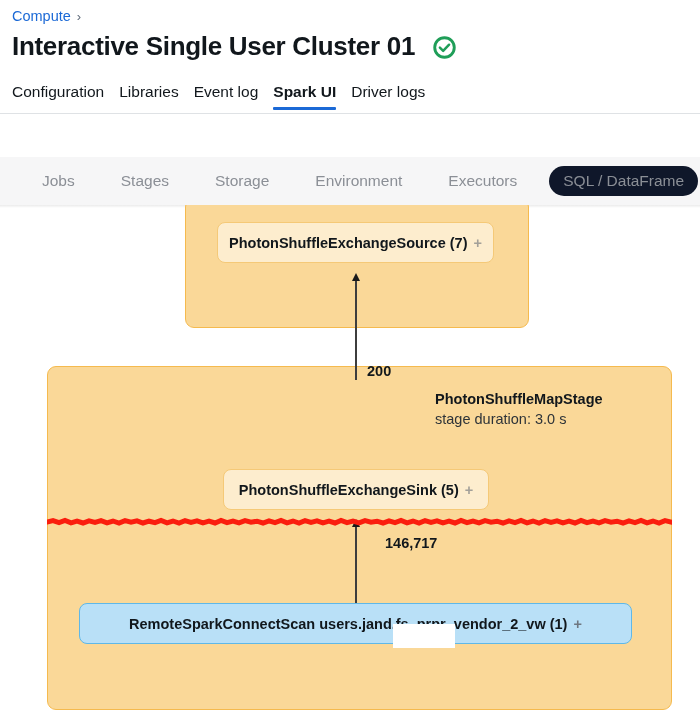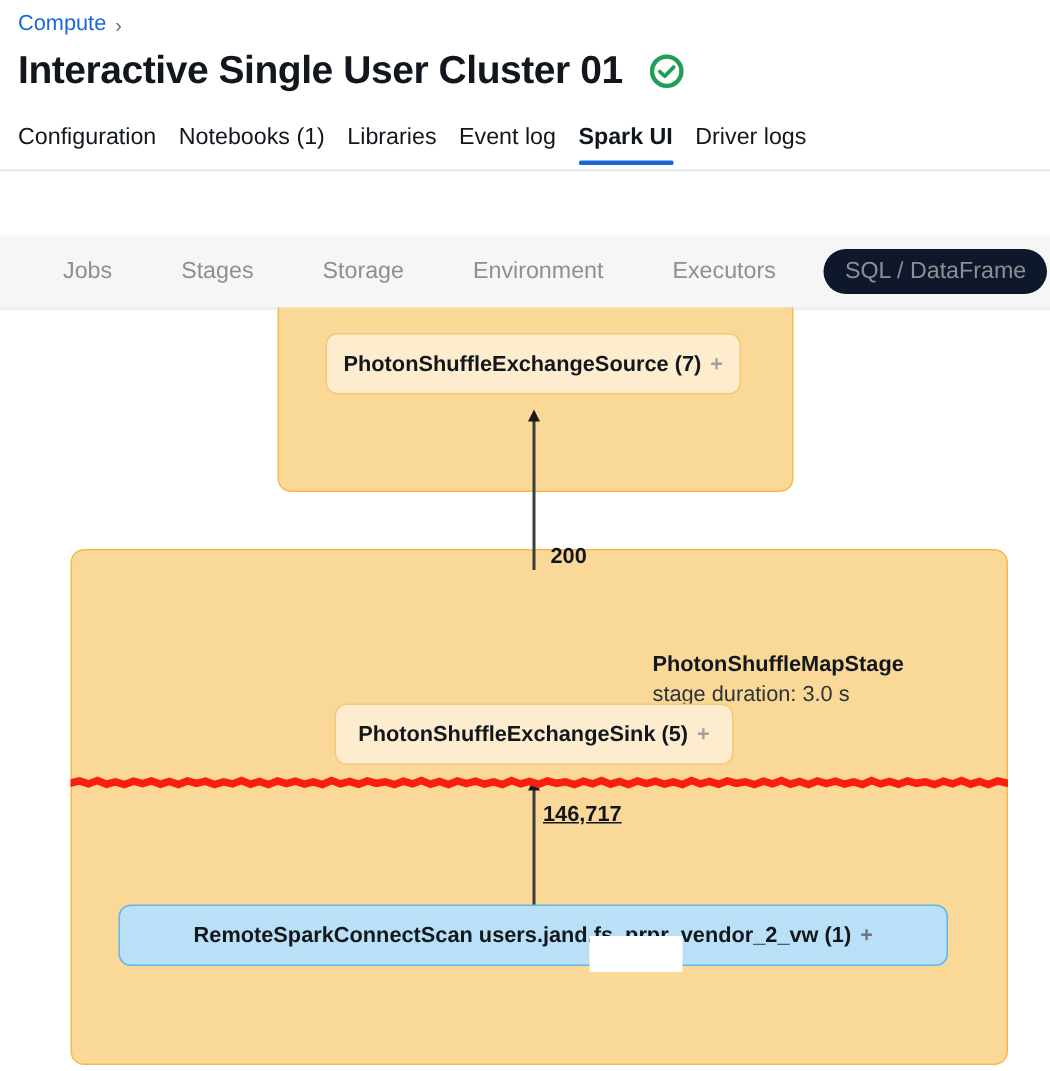--- a/index.html
+++ b/index.html
@@ -75,21 +75,21 @@
   .stage-box {
     position: absolute;
     background: #fad898;
     border: 1.5px solid #f5ba4e;
     border-radius: 9px;
   }
   #stage-top    { left: 185px; top: -7px;  width: 344px; height: 130px; }
   #stage-bottom { left: 47px;  top: 161px; width: 625px; height: 344px; }
 
   .stage-label {
-    position: absolute; text-align: left; margin-top: 44px;
+    position: absolute; text-align: left;
   }
   .stage-title { font-size: 14.5px; font-weight: bold; color: #11171c; }
   .stage-duration { font-size: 14.5px; color: #2d3338; margin-top: 4px; }
 
   .node {
     position: absolute;
     display: flex; align-items: center; justify-content: center;
     border-radius: 8px; cursor: pointer;
     font-size: 14.5px; font-weight: bold; color: #11171c;
     white-space: nowrap;
@@ -106,21 +106,21 @@
   .redaction {
     position: absolute; background: #ffffff;
     left: 264px; top: 8px; width: 62px; height: 24px;
   }
   .node-text { position: relative; display: inline-block; }
 
   .edge-label {
     position: absolute; font-size: 14.5px; font-weight: bold; color: #11171c;
   }
   #edge-label-200 { left: 367px; top: 158px; }
-  #edge-label-146717 { left: 362px; top: 330px; text-decoration: underline; }
+  #edge-label-146717 { left: 385px; top: 330px; }
 
   .redline {
     position: absolute; left: 47px; top: 312px; width: 625px; height: 9px;
   }
 
   svg.arrows { position: absolute; left: 0; top: 0; width: 700px; height: 509px; }
 </style>
 </head>
 <body>
 
@@ -134,21 +134,20 @@
   <div class="title-row">
     <div class="page-title">Interactive Single User Cluster 01</div>
     <svg class="status-badge" viewBox="0 0 24 24">
       <circle cx="12" cy="12" r="10.2" fill="none" stroke="#1f9e58" stroke-width="3"></circle>
       <path d="M7.2 12.2 L10.6 15.5 L16.8 9.1" fill="none" stroke="#1f9e58" stroke-width="2.6" stroke-linecap="round" stroke-linejoin="round"></path>
     </svg>
   </div>
 
   <div class="tabs">
     <div class="tab">Configuration</div>
-    <div class="tab">Notebooks (1)</div>
     <div class="tab">Libraries</div>
     <div class="tab">Event log</div>
     <div class="tab active">Spark UI</div>
     <div class="tab">Driver logs</div>
   </div>
   <div class="tabs-rule"></div>
 
   <div class="subnav">
     <div class="subtab">Jobs</div>
     <div class="subtab">Stages</div>

